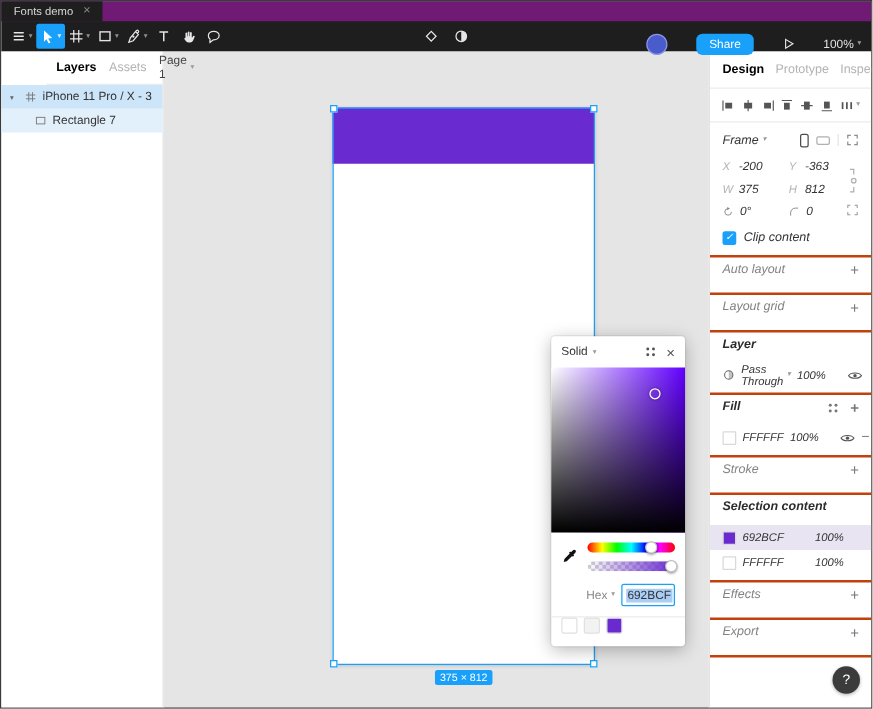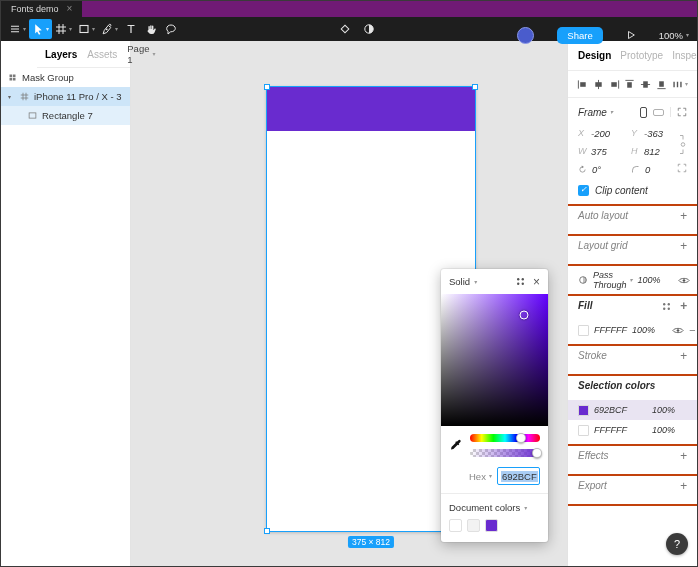--- a/index.html
+++ b/index.html
@@ -211,26 +211,20 @@
 
   <aside class="left-sidebar">
     <div class="ls-tabs">
       <span class="ls-tab">Layers</span>
       <span class="ls-tab inactive">Assets</span>
       <span class="page-select">
         <span>Page 1</span>
         <span class="chev">▾</span>
       </span>
     </div>
-    <div class="layer-row">
-      <svg viewBox="0 0 12 12">
-          <path d="M2 2h3.5v3.5H2zM6.5 2H10v3.5H6.5zM2 6.5h3.5V10H2zM6.5 6.5H10V10H6.5z" fill="currentColor"></path>
-        </svg>
-      <span>Mask Group</span>
-    </div>
     <div class="layer-row row-frame">
       <span class="caret">▾</span>
       <svg viewBox="0 0 12 12">
           <path d="M4 1v10M8 1v10M1 4h10M1 8h10" stroke="currentColor" stroke-width="1" fill="none"></path>
         </svg>
       <span>iPhone 11 Pro / X - 3</span>
     </div>
     <div class="layer-row row-child">
       <svg viewBox="0 0 12 12">
           <rect x="1.5" y="2.5" width="9" height="7" fill="none" stroke="currentColor" stroke-width="1"></rect>
@@ -292,24 +286,20 @@
         <span class="chev">▾</span>
       </div>
       <div class="hex-group">
         <span class="hex-val">
             <span>692BCF</span>
           </span>
         <span class="hex-pct">100%</span>
       </div>
     </div>
     <div class="pdivider"></div>
-    <div class="doc-label">
-      <span>Document colors</span>
-      <span class="chev">▾</span>
-    </div>
     <div class="doc-swatches">
       <span class="dswatch" style="background: rgb(255, 255, 255);"></span>
       <span class="dswatch" style="background: rgb(242, 242, 242);"></span>
       <span class="dswatch" style="background: rgb(105, 43, 207);"></span>
     </div>
   </div>
 
   <aside class="right-sidebar">
     <div class="rs-tabs">
       <span class="rs-tab active">Design</span>
@@ -430,20 +420,23 @@
     </div>
 
     <div class="sec">
       <div class="sec-head muted">
         <span>Layout grid</span>
         <span class="plus">+</span>
       </div>
     </div>
 
     <div class="sec">
+      <div class="sec-head">
+          <span>Layer</span>
+        </div>
       <div class="prop-row">
         <svg class="blend-ic" viewBox="0 0 12 12">
             <circle cx="6" cy="6" r="4" fill="none" stroke="currentColor"></circle>
             <path d="M6 2a4 4 0 0 1 0 8z" fill="currentColor" opacity=".4"></path>
           </svg>
         <span class="blend-sel">
           <span>Pass Through</span>
           <span class="chev">▾</span>
         </span>
         <span class="pct">100%</span>
@@ -481,21 +474,21 @@
 
     <div class="sec">
       <div class="sec-head muted">
         <span>Stroke</span>
         <span class="plus">+</span>
       </div>
     </div>
 
     <div class="sec">
       <div class="sec-head">
-          <span>Selection colors</span>
+          <span>Selection content</span>
         </div>
       <div class="prop-row sel-active">
         <span class="swatch" style="background: rgb(105, 43, 207);"></span>
         <span>692BCF</span>
         <span class="pct">100%</span>
       </div>
       <div class="prop-row">
         <span class="swatch" style="background: rgb(255, 255, 255);"></span>
         <span>FFFFFF</span>
         <span class="pct">100%</span>

